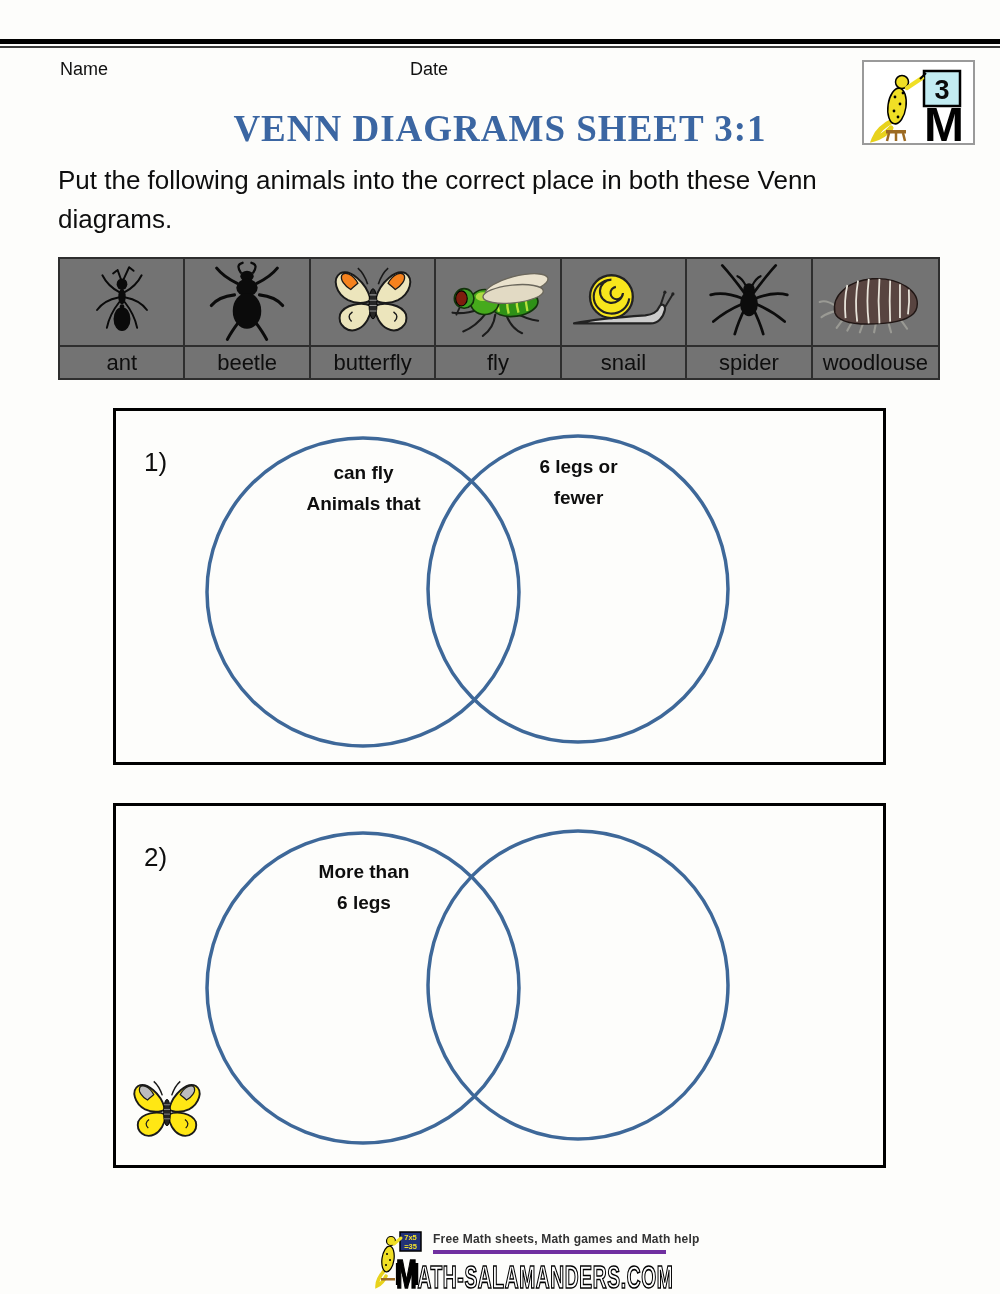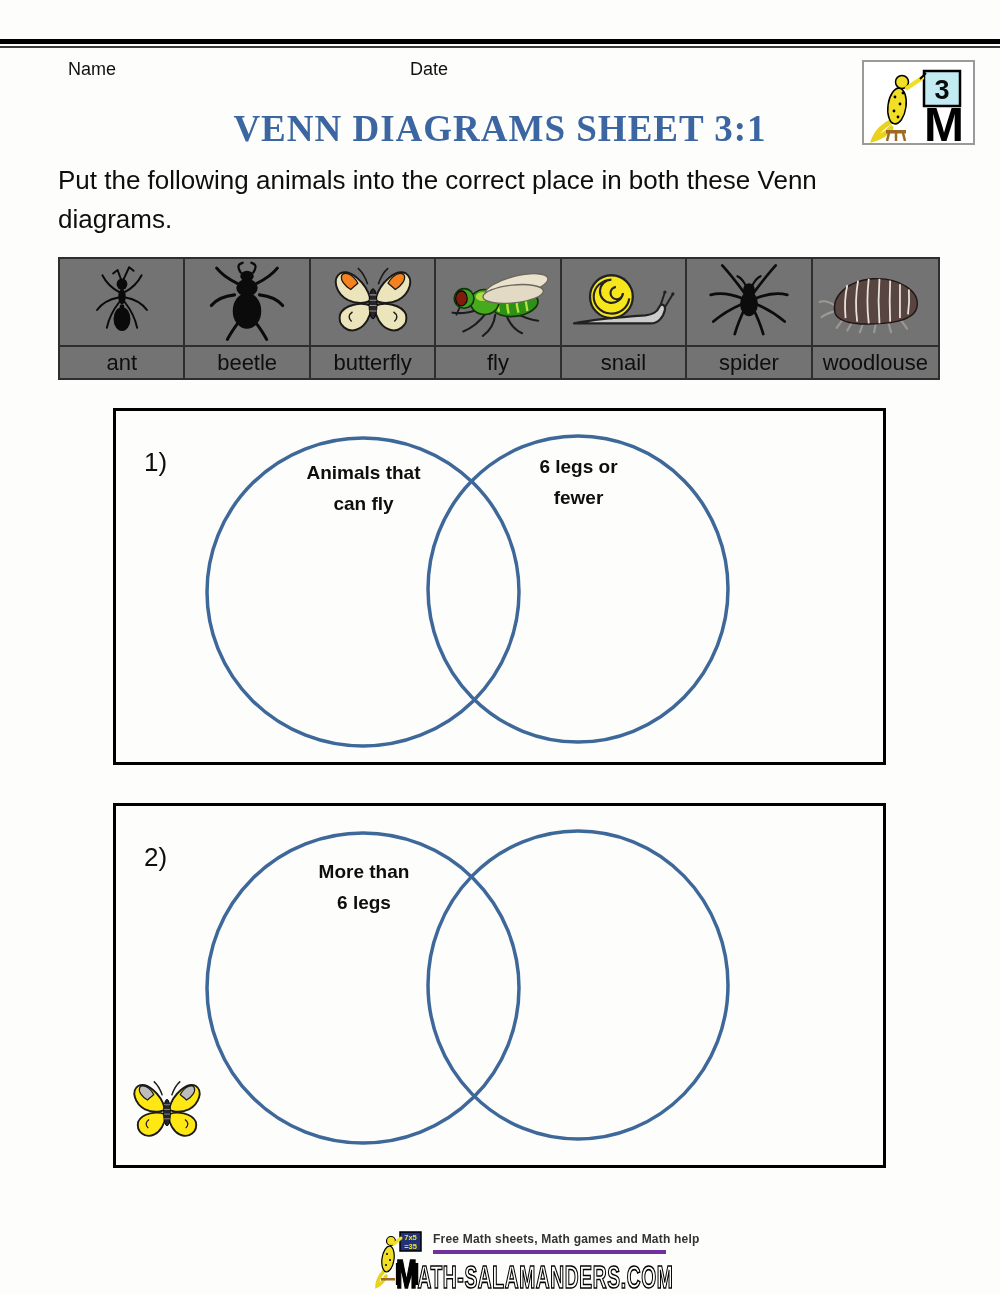--- a/index.html
+++ b/index.html
@@ -3,21 +3,21 @@
 <meta charset="utf-8">
 <style>
   * { margin:0; padding:0; box-sizing:border-box; }
   html,body { width:1000px; }
   body { font-family:"Liberation Sans", sans-serif; background:#fdfdfb; }
   .page { position:relative; width:1000px; height:1294px; background:#fdfdfb; overflow:hidden; }
 
   .top-rule { position:absolute; left:0; top:39px; width:1000px; height:9px;
               border-top:5px solid #000; border-bottom:2px solid #3c3c3c; }
 
-  .name-label { position:absolute; left:60px; top:59px; font-size:18px; color:#111;margin-left:8px; }
+  .name-label { position:absolute; left:60px; top:59px; font-size:18px; color:#111; }
   .date-label { position:absolute; left:410px; top:59px; font-size:18px; color:#111; }
 
   .header-logo { position:absolute; left:862px; top:60px; width:113px; height:85px;
                  background:#fff; border:2px solid #9a9a9a; }
 
   .page-title { position:absolute; left:0; top:107px; width:1000px; text-align:center;
                 font-family:"Liberation Serif", serif; font-size:37px; letter-spacing:1px;
                 color:#3b66a2; font-weight:600; }
 
   .instructions { position:absolute; left:58px; top:161px; width:820px;
@@ -233,22 +233,22 @@
 
   </div>
 
   <div class="venn-box venn-box-1">
     <svg class="venn-svg" viewBox="0 0 767 351" preserveAspectRatio="none">
       <ellipse class="venn-ellipse" cx="247" cy="181" rx="156" ry="154" fill="none" stroke="#3e6899" stroke-width="3.5"></ellipse>
       <ellipse class="venn-ellipse" cx="462" cy="178" rx="150" ry="153" fill="none" stroke="#3e6899" stroke-width="3.5"></ellipse>
     </svg>
     <div class="venn-number">1)</div>
     <div class="circle-label cl-1-left">
+      <div>can fly</div>
       <div>Animals that</div>
-      <div>can fly</div>
     </div>
     <div class="circle-label cl-1-right">
       <div>6 legs or</div>
       <div>fewer</div>
     </div>
   </div>
 
   <div class="venn-box venn-box-2">
     <svg class="venn-svg" viewBox="0 0 767 359" preserveAspectRatio="none">
       <ellipse class="venn-ellipse" cx="247" cy="182" rx="156" ry="155" fill="none" stroke="#3e6899" stroke-width="3.5"></ellipse>

